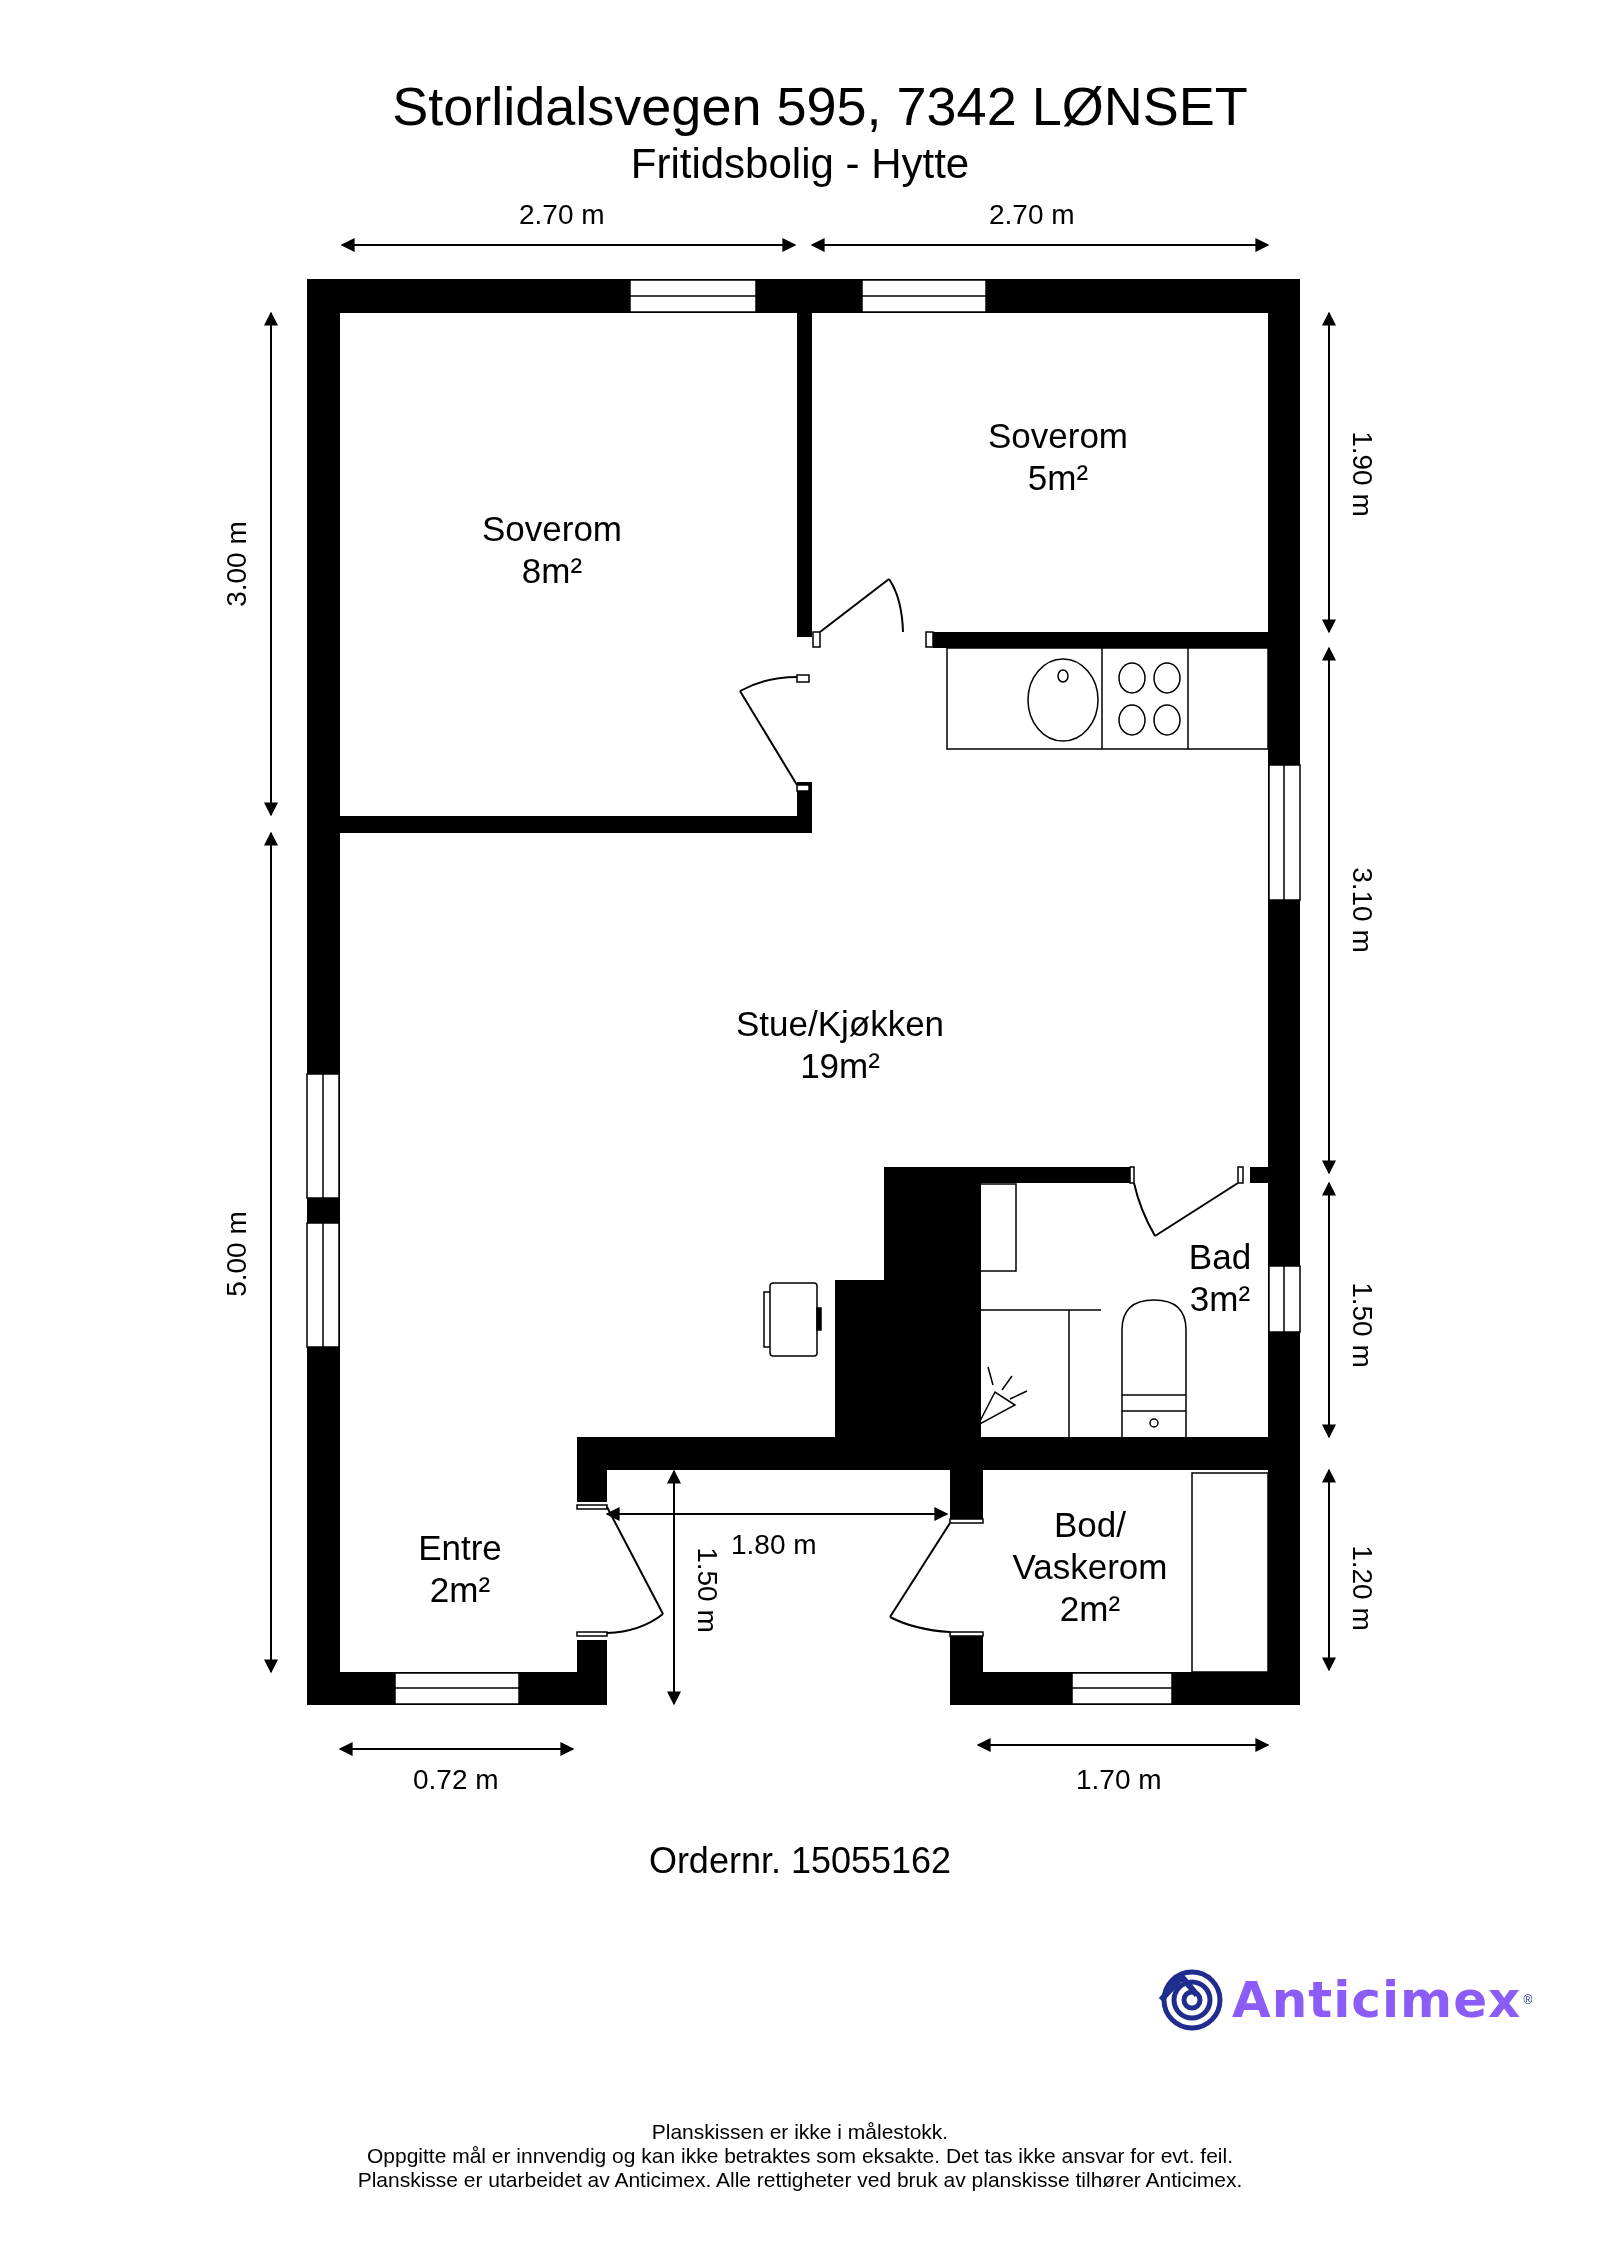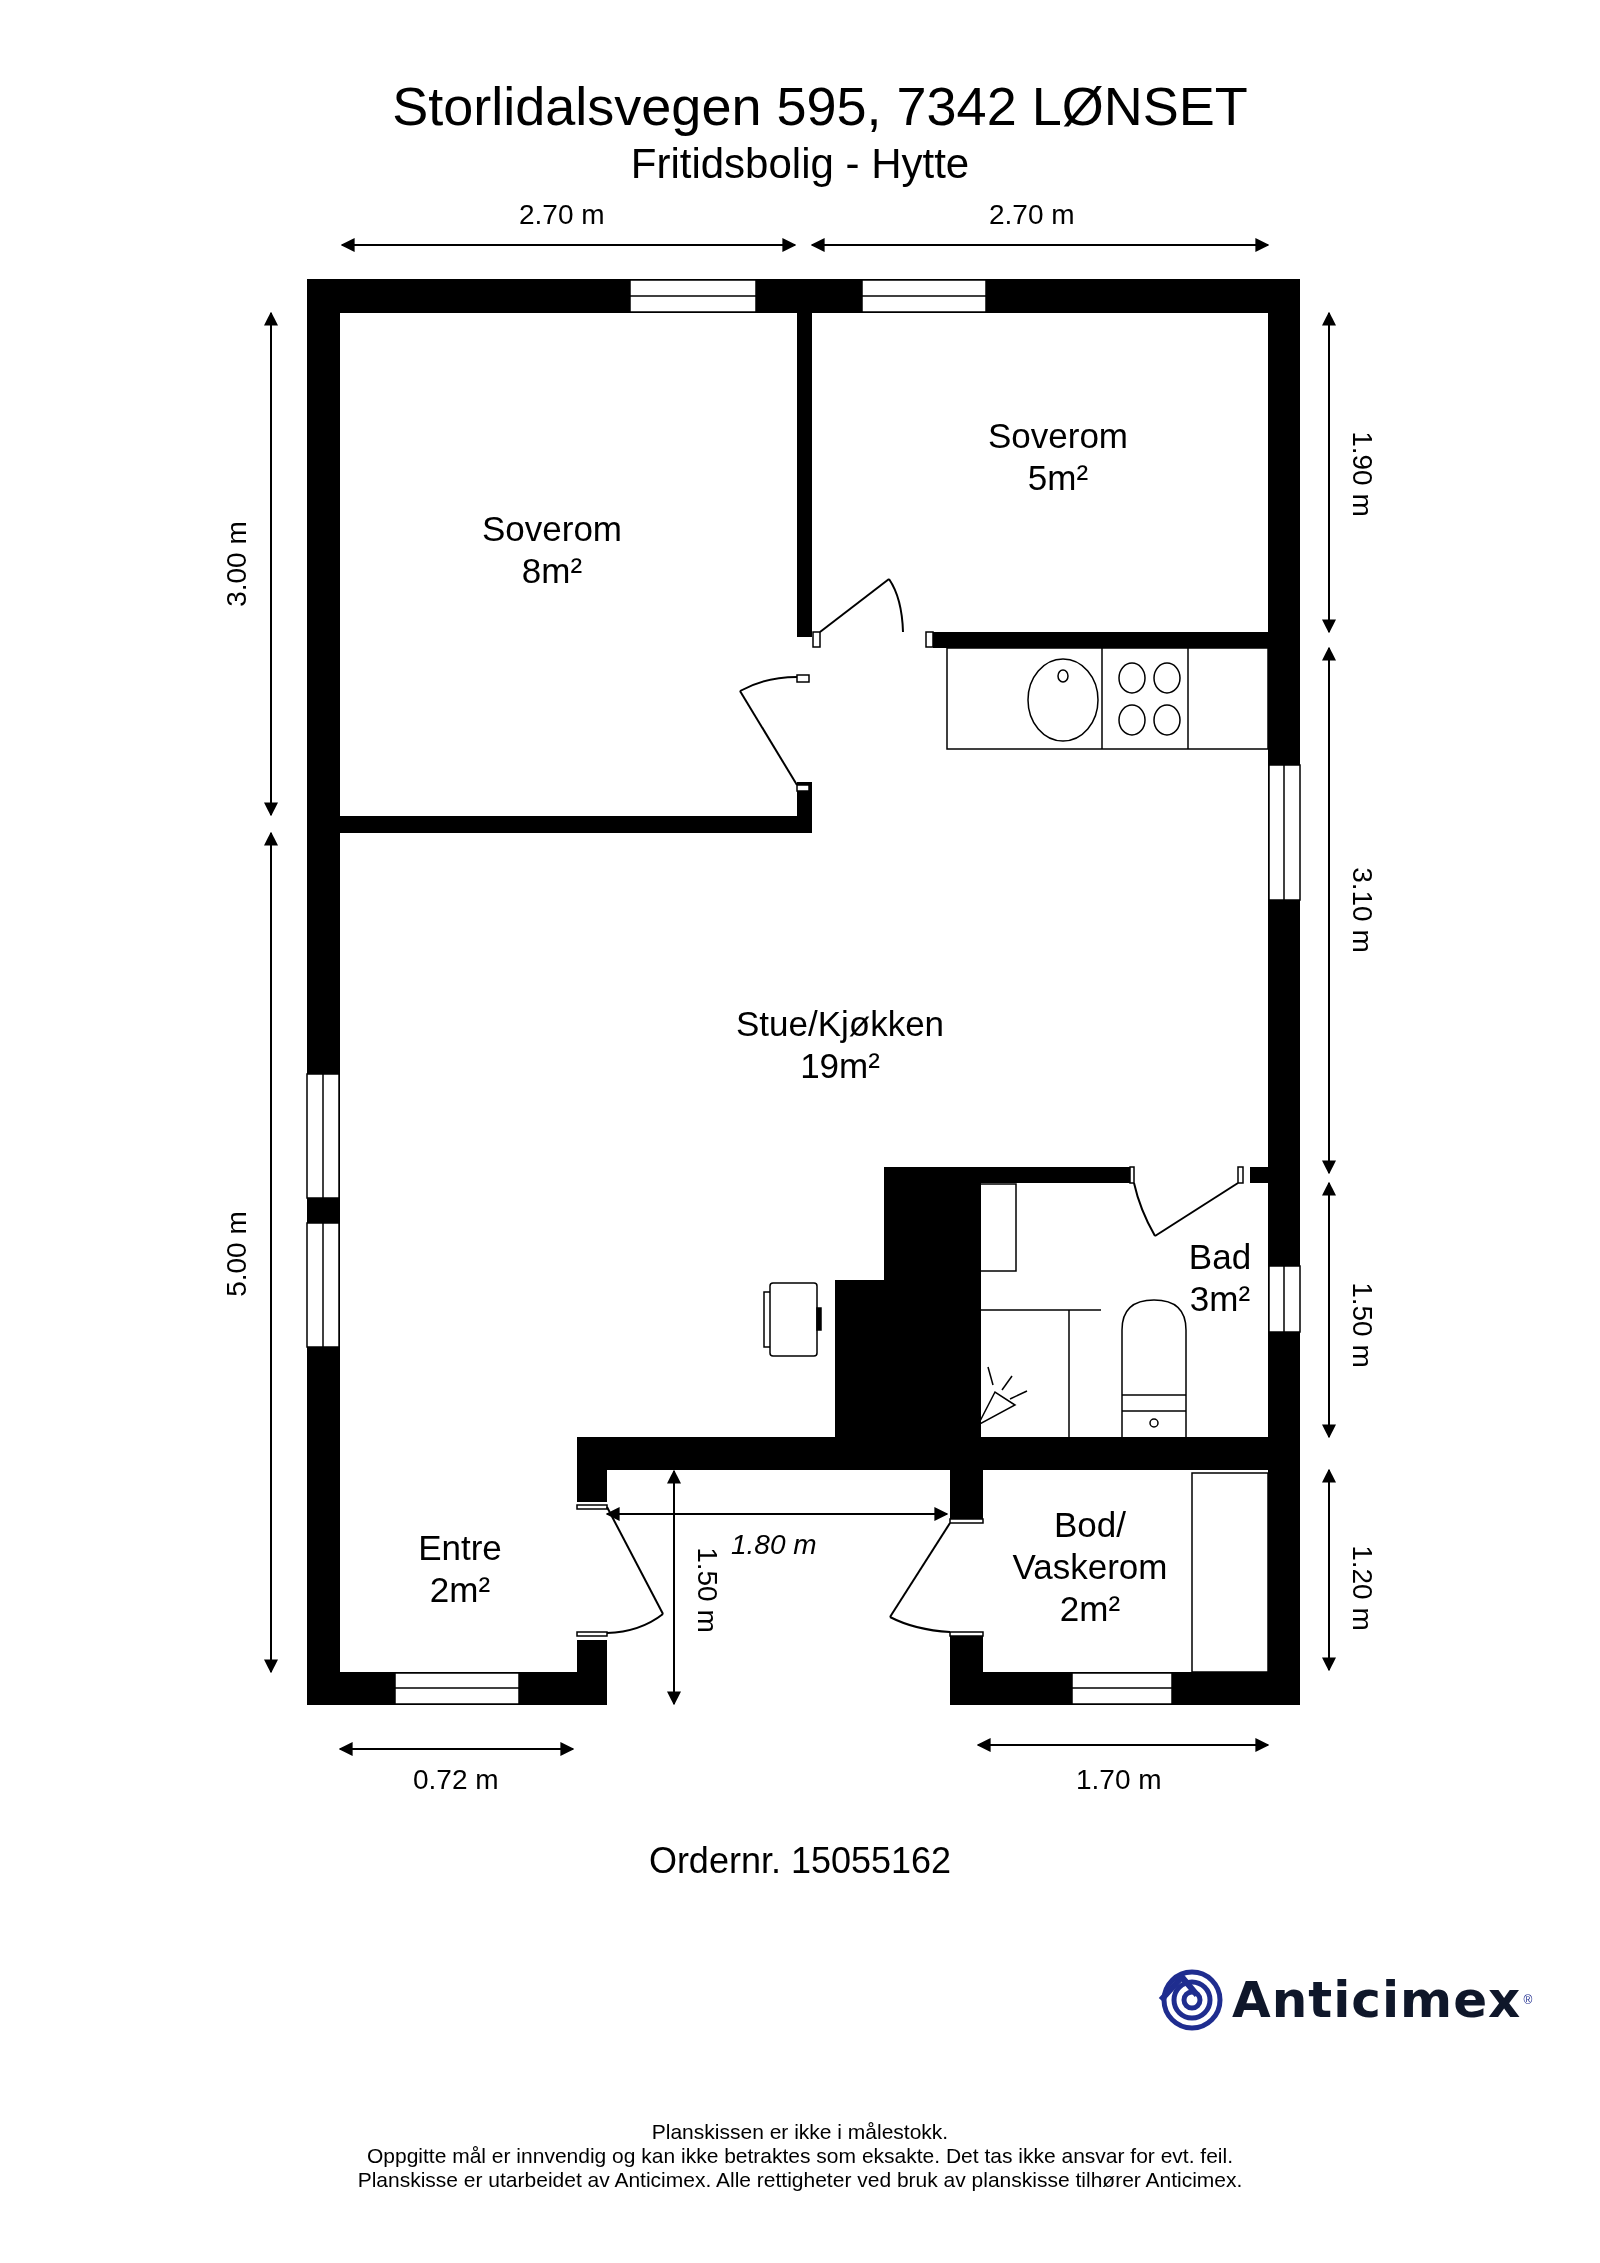--- a/index.html
+++ b/index.html
@@ -7,21 +7,21 @@
          font-family:"Liberation Sans", sans-serif; color:#000; }
   .abs { position:absolute; }
   .title { left:0; width:1600px; text-align:center; top:76px; font-size:54px; line-height:60px;padding-left:20px; }
   .subtitle { left:0; width:1600px; text-align:center; top:140px; font-size:42px; line-height:48px; }
   .dimtxt { font-size:28px; line-height:32px; white-space:nowrap; }
   .roomlbl { font-size:35px; line-height:42px; text-align:center; white-space:nowrap; }
   .vert { transform-origin:center center; }
   .order { left:0; width:1600px; text-align:center; top:1840px; font-size:36px; line-height:42px; }
   .disclaimer { left:0; width:1600px; text-align:center; top:2112px; font-size:21px; line-height:24px;margin-top:8px; }
   .logo { left:1160px; top:1965px; height:70px; display:flex; align-items:center; }
-  .logo-text { font-family:"DejaVu Sans", sans-serif; font-weight:bold; font-size:50px; color:#0f172a; letter-spacing:1px; }
+  .logo-text { font-family:"DejaVu Sans", sans-serif; font-weight:bold; font-size:50px; color:#8b5cf6; letter-spacing:1px; }
   .logo-reg { font-size:12px; color:#1f2d8f; vertical-align:top; margin-left:2px; }
   svg.plan { position:absolute; left:0; top:0; }
 </style>
 </head>
 <body>
 
 <div class="abs title">Storlidalsvegen 595, 7342 LØNSET</div>
 <div class="abs subtitle">Fritidsbolig - Hytte</div>
 
 <svg class="plan" width="1600" height="2263" viewBox="0 0 1600 2263">
@@ -185,21 +185,21 @@
 <div class="abs dimtxt" style="left:519px;top:199px;">2.70 m</div>
 <div class="abs dimtxt" style="left:989px;top:199px;">2.70 m</div>
 <div class="abs dimtxt vert" style="left:194px;top:548px;transform:rotate(-90deg);">3.00 m</div>
 <div class="abs dimtxt vert" style="left:194px;top:1238px;transform:rotate(-90deg);">5.00 m</div>
 <div class="abs dimtxt vert" style="left:1319px;top:458px;transform:rotate(90deg);">1.90 m</div>
 <div class="abs dimtxt vert" style="left:1319px;top:894px;transform:rotate(90deg);">3.10 m</div>
 <div class="abs dimtxt vert" style="left:1319px;top:1309px;transform:rotate(90deg);">1.50 m</div>
 <div class="abs dimtxt vert" style="left:1319px;top:1572px;transform:rotate(90deg);">1.20 m</div>
 <div class="abs dimtxt" style="left:413px;top:1764px;">0.72 m</div>
 <div class="abs dimtxt" style="left:1076px;top:1764px;">1.70 m</div>
-<div class="abs dimtxt" style="left:731px;top:1529px;font-style:italic;">1.80 m</div>
+<div class="abs dimtxt" style="left:731px;top:1529px;">1.80 m</div>
 <div class="abs dimtxt vert" style="left:664px;top:1574px;transform:rotate(90deg);">1.50 m</div>
 
 <div class="abs roomlbl" style="left:452px;top:508px;width:200px;">
   <div>Soverom</div>
   <div>8m²</div>
 </div>
 <div class="abs roomlbl" style="left:958px;top:415px;width:200px;">
   <div>Soverom</div>
   <div>5m²</div>
 </div>

